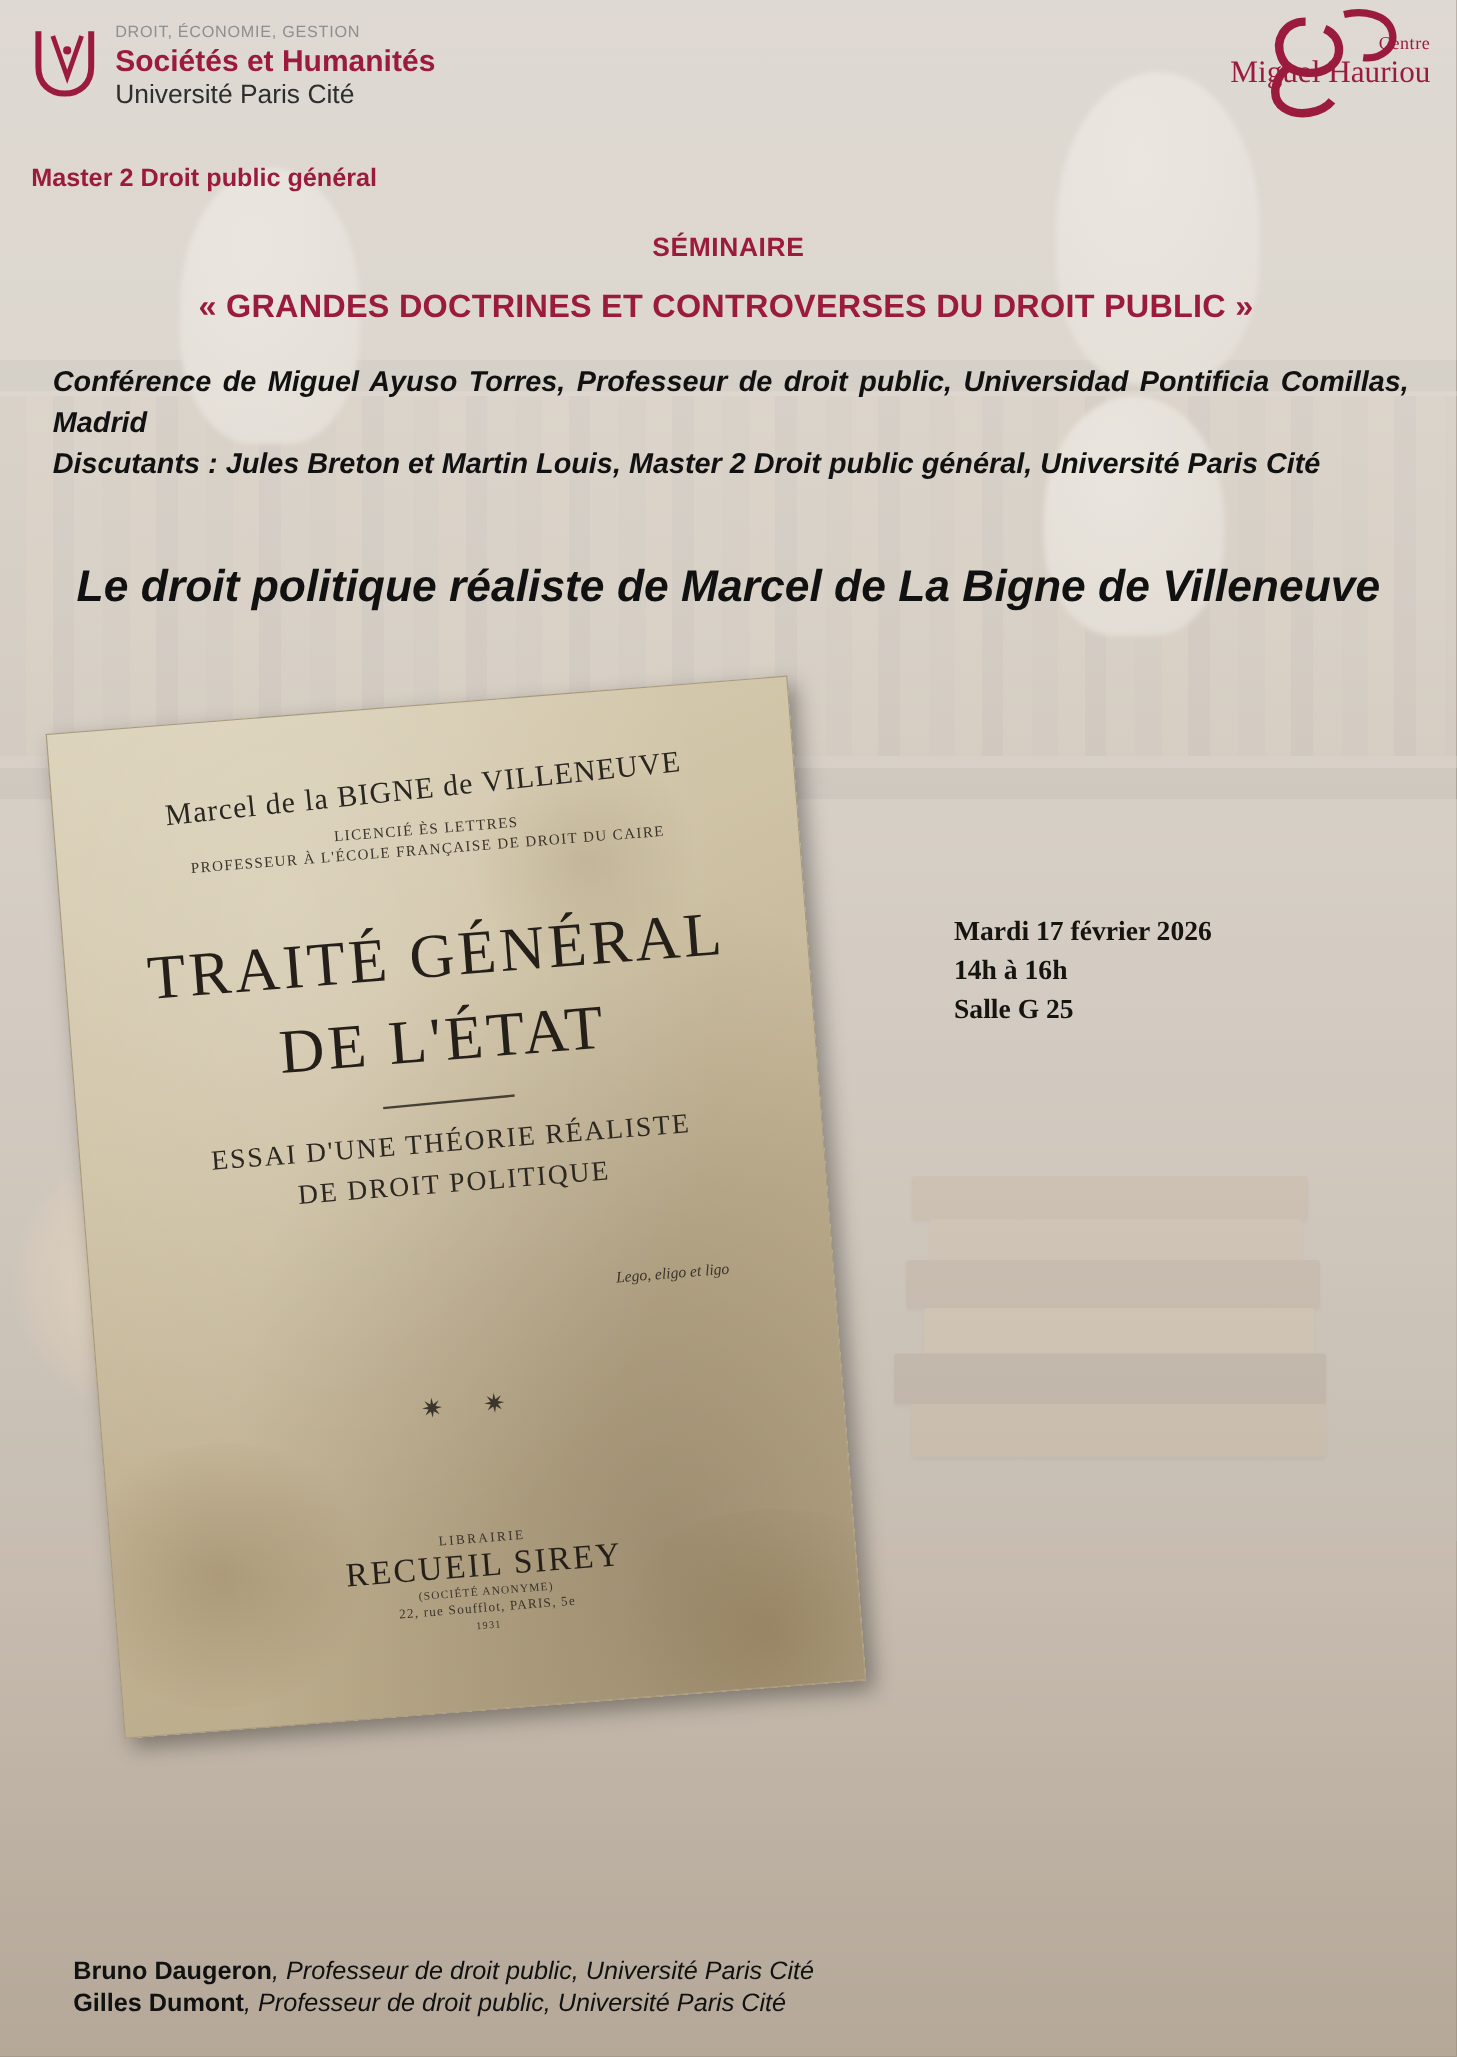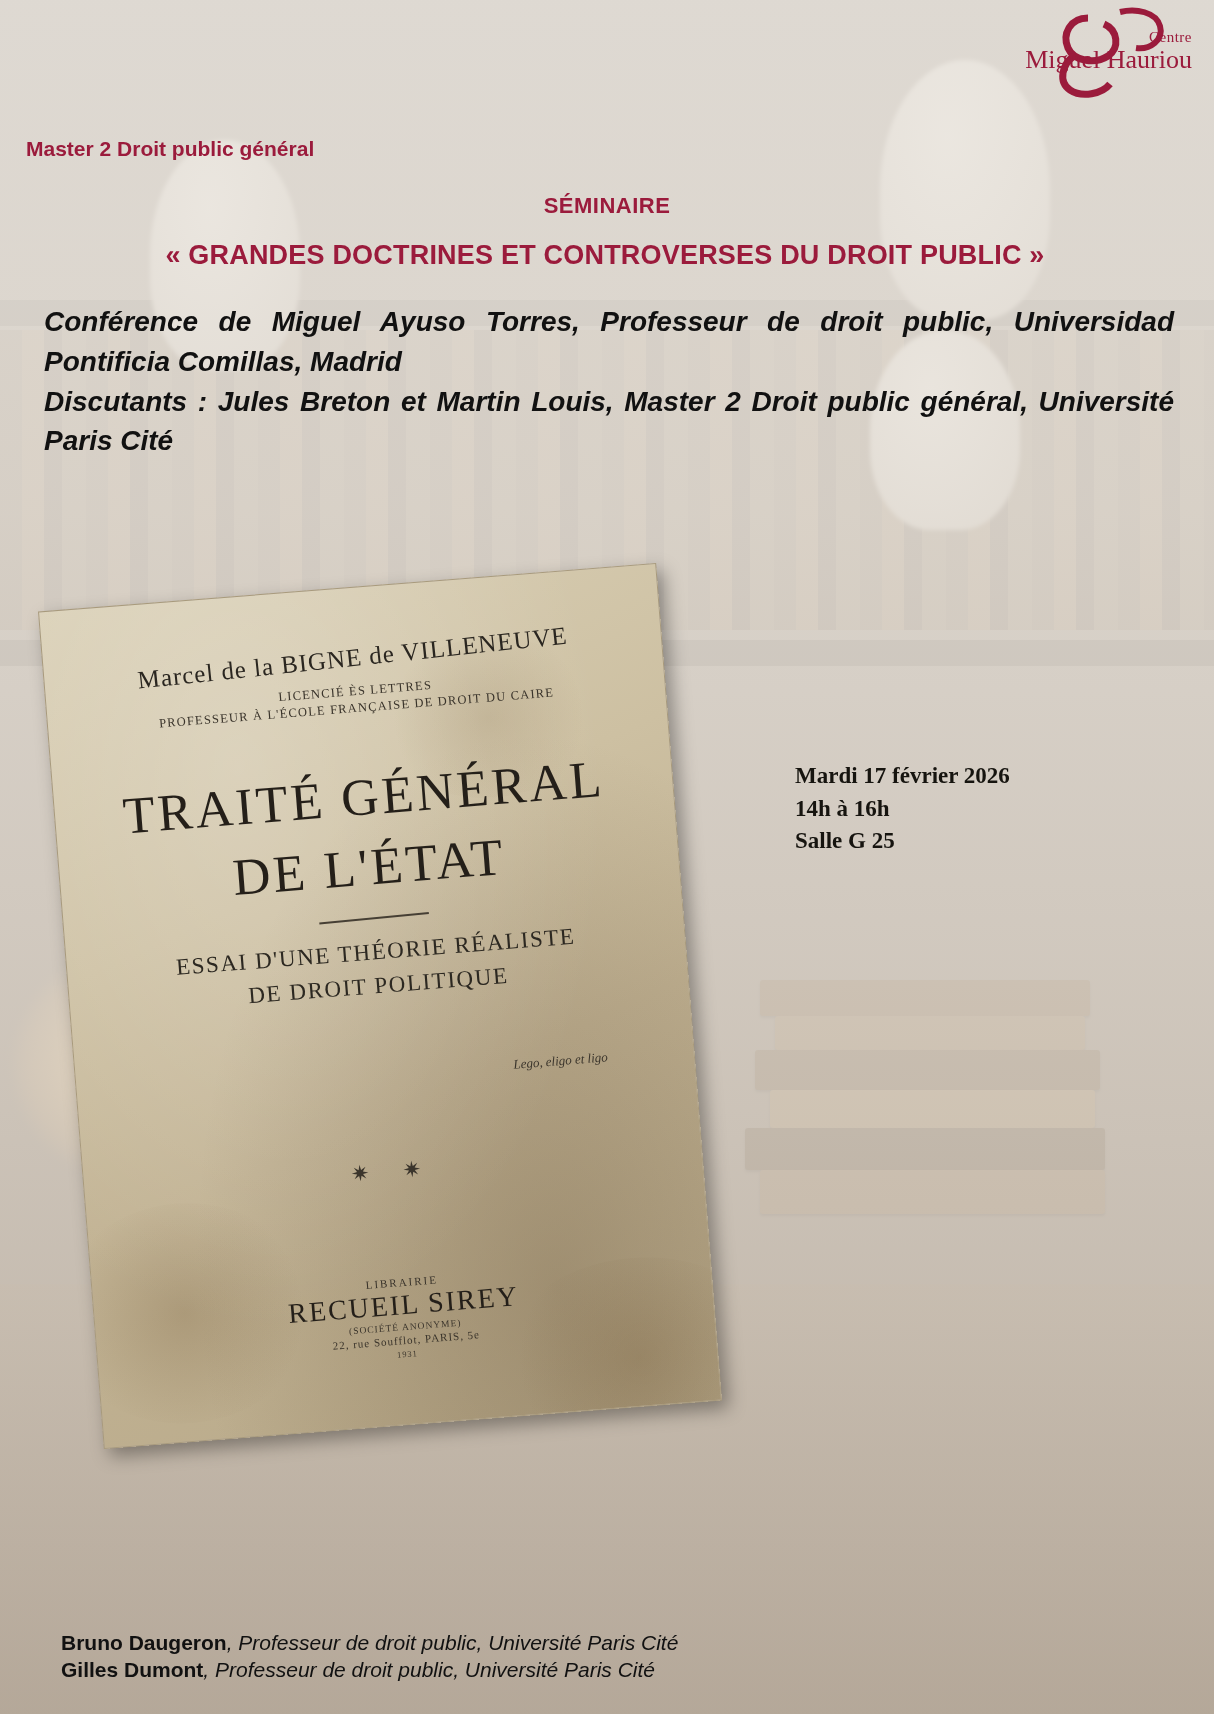--- a/index.html
+++ b/index.html
@@ -188,21 +188,21 @@
     font-weight: bold;
     color: #9b1b3c;
     letter-spacing: 0.2px;
   }
 
   .speakers {
     position: absolute;
     left: 44px;
     right: 40px;
     top: 302px;
-    font-size: 28px;
+    font-size: 24px;
     font-weight: bold;
     font-style: italic;
     color: #111;
     line-height: 1.42;
     text-align: justify;
   }
   .speakers .row2 { text-align: justify; text-justify: inter-word; }
 
   .main-title {
     position: absolute;
@@ -397,20 +397,34 @@
     <div class="stack-book" style="left:755px;top:1050px;width:345px;height:40px;background:#6d563a;"></div>
     <div class="stack-book" style="left:770px;top:1090px;width:325px;height:38px;background:#9a8059;"></div>
     <div class="stack-book" style="left:745px;top:1128px;width:360px;height:42px;background:#5f4c34;"></div>
     <div class="stack-book" style="left:760px;top:1170px;width:345px;height:44px;background:#8a7050;"></div>
   </div>
 
   <div class="bg"></div>
 
   <div class="content">
 
+    <div class="logo-upc">
+      <div class="upc-mark">
+        <svg width="56" height="62" viewBox="0 0 56 62">
+          <path d="M6 6 L6 36 C6 50 16 58 28 58 C40 58 50 50 50 36 L50 6" fill="none" stroke="#9b1b3c" stroke-width="5"></path>
+          <path d="M18 10 L30 44 L42 10" fill="none" stroke="#9b1b3c" stroke-width="4"></path>
+          <circle cx="30" cy="22" r="3.4" fill="#9b1b3c"></circle>
+        </svg>
+      </div>
+      <div class="upc-text">
+        <div class="l1">DROIT, ÉCONOMIE, GESTION</div>
+        <div class="l2">Sociétés et Humanités</div>
+        <div class="l3">Université Paris Cité</div>
+      </div>
+    </div>
 
     <div class="logo-hauriou">
       <svg width="230" height="104" viewBox="0 0 230 104">
         <path d="M118 14 C100 14 92 30 98 44 C104 58 126 60 138 52 C150 44 148 26 134 20" fill="none" stroke="#9b1b3c" stroke-width="7"></path>
         <path d="M104 52 C92 60 88 78 100 86 C112 94 132 90 140 80" fill="none" stroke="#9b1b3c" stroke-width="7"></path>
         <path d="M150 8 C166 4 186 8 190 22 C194 36 180 46 166 44" fill="none" stroke="#9b1b3c" stroke-width="6"></path>
       </svg>
       <div class="hauriou-text">
         <div class="c1">Centre</div>
         <div class="c2">Miguel Hauriou</div>
@@ -420,20 +434,21 @@
     <div class="master-line">Master 2 Droit public général</div>
 
     <div class="seminaire">SÉMINAIRE</div>
     <div class="seminaire-title">«  GRANDES DOCTRINES ET CONTROVERSES DU DROIT PUBLIC »</div>
 
     <div class="speakers">
       <div class="row1">Conférence de Miguel Ayuso Torres, Professeur de droit public, Universidad Pontificia Comillas, Madrid</div>
       <div class="row2">Discutants :  Jules Breton et Martin Louis, Master 2 Droit public général, Université Paris Cité</div>
     </div>
 
+    <div class="main-title">Le droit politique réaliste de Marcel de La Bigne de Villeneuve</div>
 
     <div class="book">
       <div class="book-inner">
         <div class="stain" style="left:-40px;top:600px;width:260px;height:220px;"></div>
         <div class="stain" style="left:400px;top:690px;width:280px;height:200px;"></div>
         <div class="stain" style="left:330px;top:60px;width:220px;height:160px;opacity:.6;"></div>
 
         <div class="bk-text bk-author">Marcel de la BIGNE de VILLENEUVE</div>
         <div class="bk-text bk-sub1">LICENCIÉ ÈS LETTRES</div>
         <div class="bk-text bk-sub2">PROFESSEUR À L'ÉCOLE FRANÇAISE DE DROIT DU CAIRE</div>

